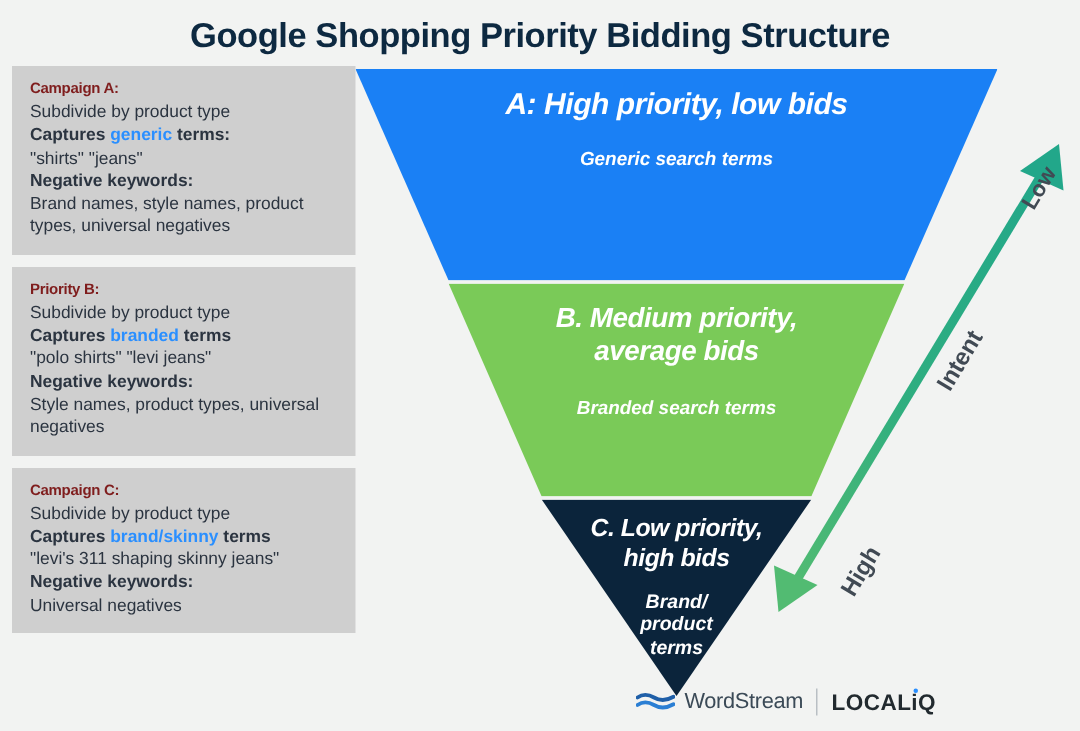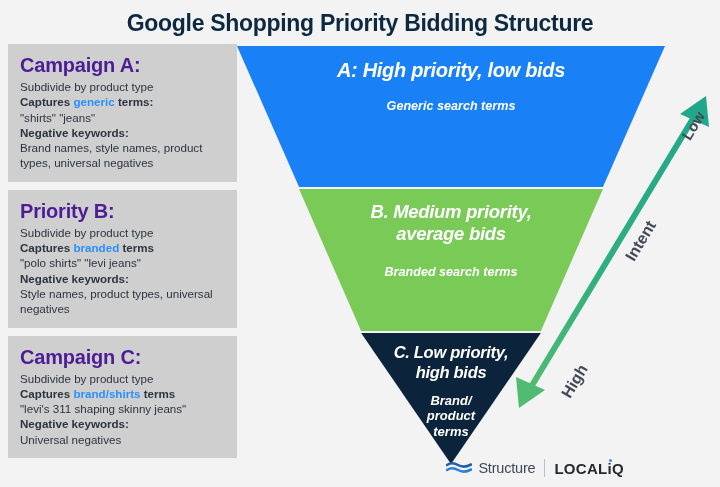--- a/index.html
+++ b/index.html
@@ -23,21 +23,21 @@
 
   
   .cards { position:absolute; left:8px; top:44px; width:229px; }
   .card {
     background:#cfcfcf;
     padding:10px 12px 11px 12px;
     margin-bottom:8px;
     color:#25313c;
   }
   .card-title {
-    font-size:20px; font-weight:bold; color:#4c1d95;
+    font-size:10px; font-weight:bold; color:#7f1d1d;
     margin-bottom:2px; letter-spacing:-0.2px;
   }
   .card p { font-size:11.6px; line-height:1.32; color:#2b3440; }
   .card p.b { font-weight:bold; }
   .accent { color:#2a8fff; font-weight:bold; }
 
   
   .funnel { position:absolute; left:237px; top:46px; width:428px; height:418px; }
   .seg { position:absolute; left:0; width:428px; }
   .seg .inner { position:absolute; inset:0; display:flex; flex-direction:column;
@@ -111,21 +111,21 @@
       <p>Subdivide by product type</p>
       <p class="b"><span>Captures</span> <span class="accent">branded</span> <span>terms</span></p>
       <p>"polo shirts" "levi jeans"</p>
       <p class="b">Negative keywords:</p>
       <p>Style names, product types, universal negatives</p>
     </div>
 
     <div class="card">
       <div class="card-title">Campaign C:</div>
       <p>Subdivide by product type</p>
-      <p class="b"><span>Captures</span> <span class="accent">brand/shirts</span> <span>terms</span></p>
+      <p class="b"><span>Captures</span> <span class="accent">brand/skinny</span> <span>terms</span></p>
       <p>"levi's 311 shaping skinny jeans"</p>
       <p class="b">Negative keywords:</p>
       <p>Universal negatives</p>
     </div>
   </div>
 
   <div class="funnel">
 
     <div class="seg segA">
       <div class="inner">
@@ -165,21 +165,21 @@
   <div class="lbl lbl-low">Low</div>
   <div class="lbl lbl-intent">Intent</div>
   <div class="lbl lbl-high">High</div>
 
   <div class="footer">
     <div class="ws">
       <svg width="26" height="14" viewBox="0 0 26 14">
         <path d="M1 4 Q6 0.5 12 4 Q18 7.5 25 3.5" stroke="#1f5fa8" stroke-width="2.6" fill="none" stroke-linecap="round"></path>
         <path d="M1 9 Q6 5.5 12 9 Q18 12.5 25 8.5" stroke="#2b7fd4" stroke-width="2.6" fill="none" stroke-linecap="round"></path>
       </svg>
-      <span class="ws-name">Structure</span>
+      <span class="ws-name">WordStream</span>
     </div>
     <div class="divider"></div>
     <div class="lq">
       <span>LOCALiQ</span>
       <span class="dot" style="right:12px;"></span>
     </div>
   </div>
 
 </div>
 

